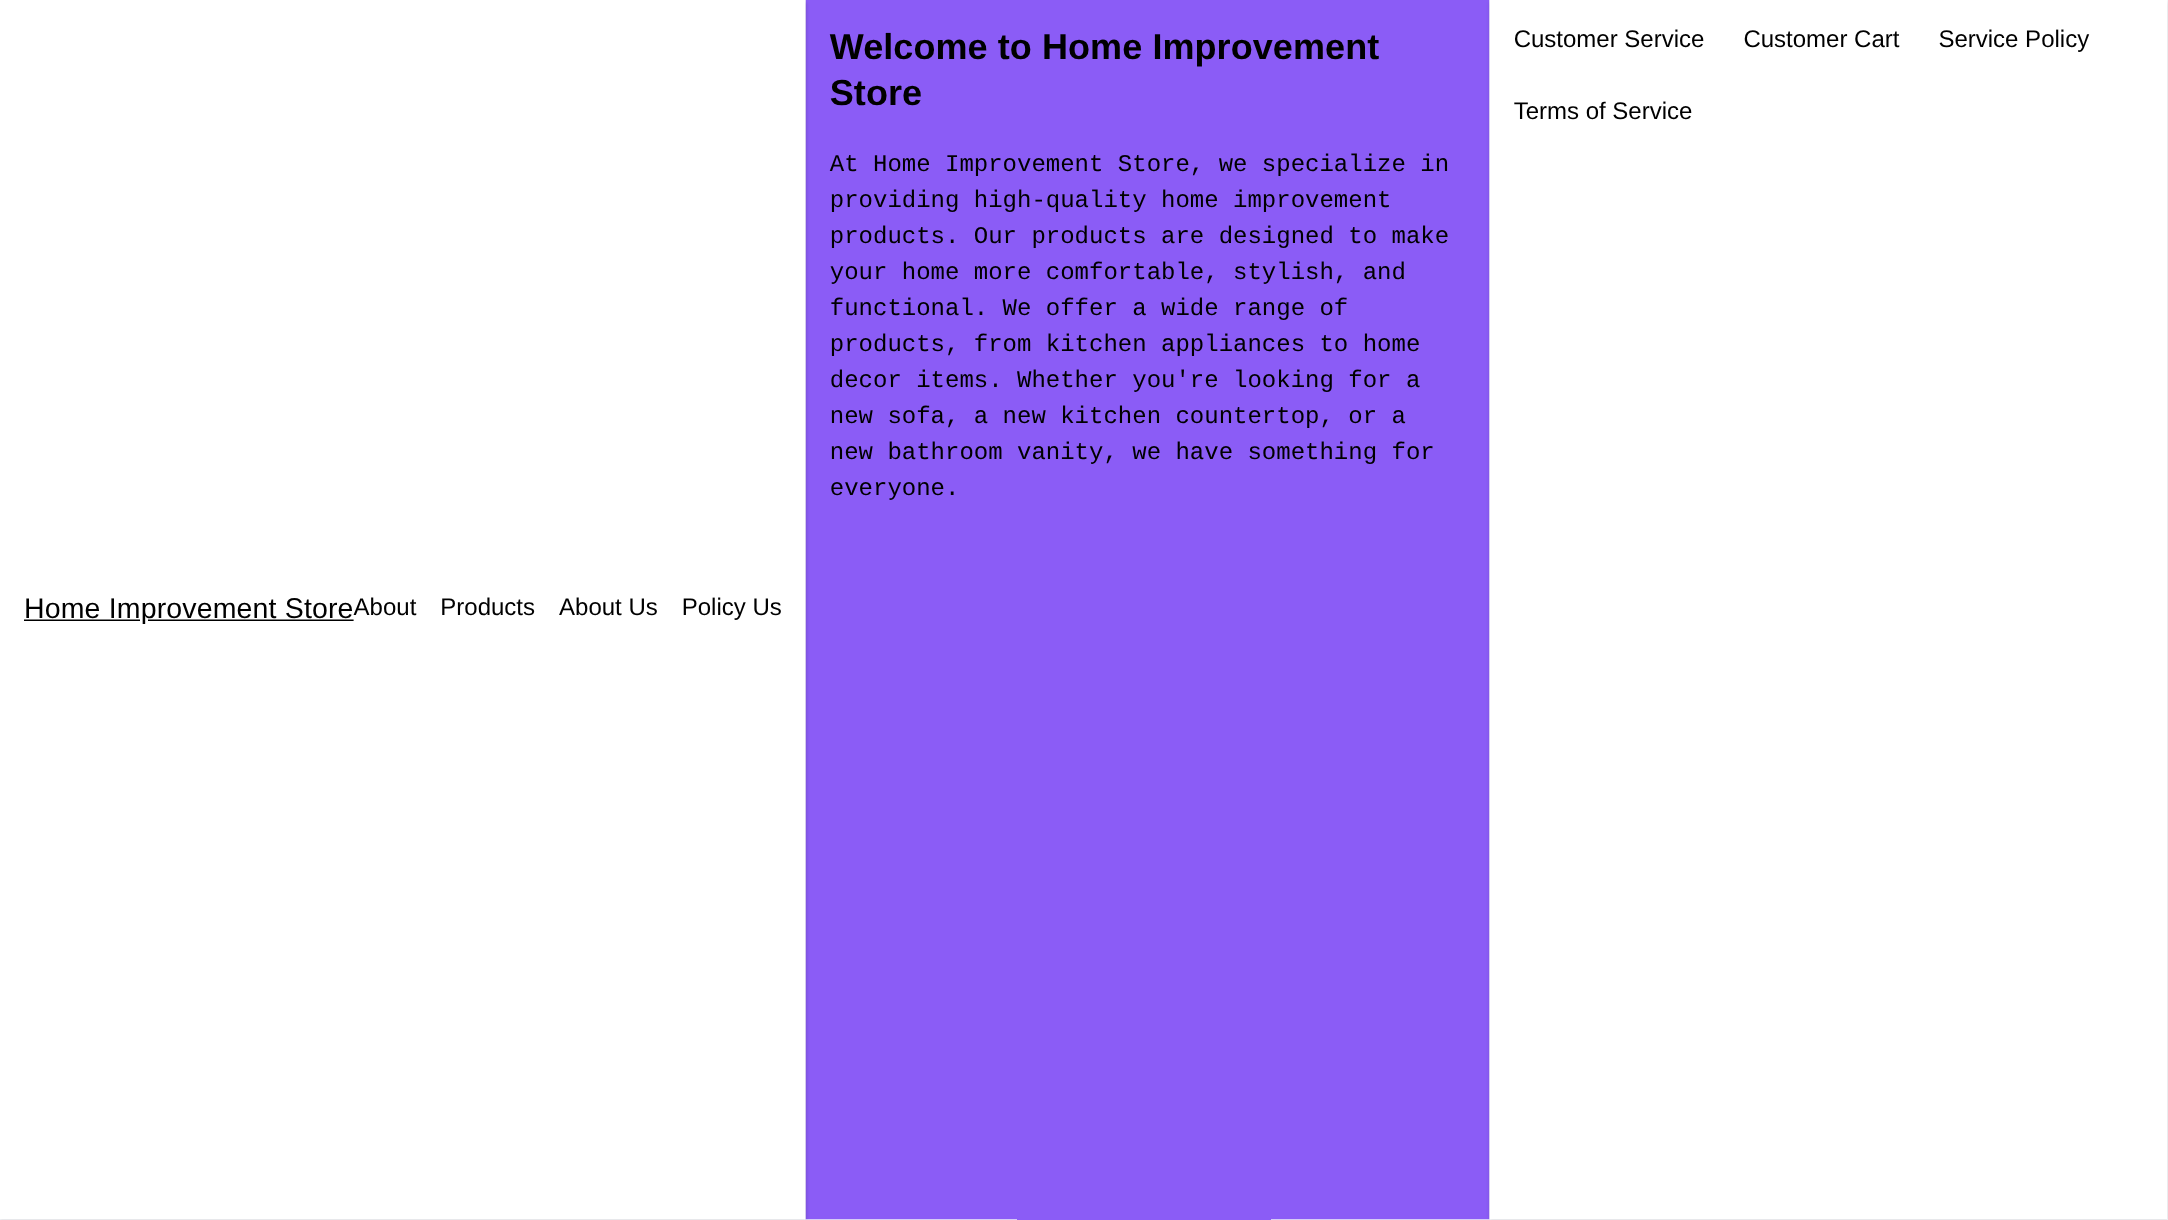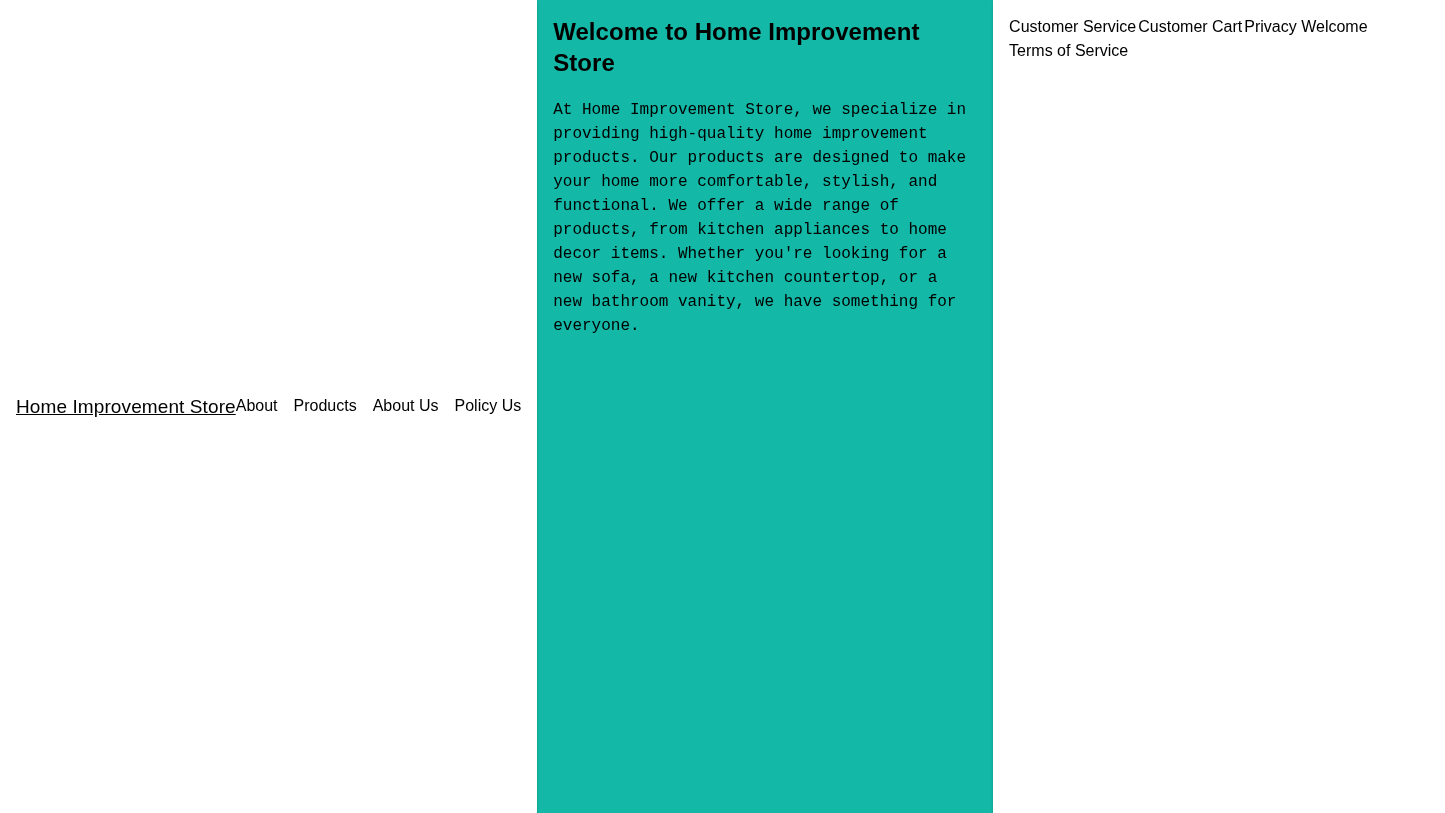--- a/index.html
+++ b/index.html
@@ -50,21 +50,21 @@
   .main-nav a {
     font-size: 16px;
     line-height: 1.4;
     color: #000000;
     text-decoration: none;
     white-space: nowrap;
   }
 
   
   .site-main {
-    background: #14b8a6;
+    background: #8b5cf6;
     padding: 16px 20px 40px 16px;
   }
 
   .page-title {
     font-size: 24px;
     font-weight: 600;
     line-height: 1.3;
     color: #000000;
     margin-bottom: 20px;
     letter-spacing: 0.05px;
@@ -88,21 +88,21 @@
     width: 100%;
     padding: 16px;
     box-shadow: 0 1px 3px rgba(0,0,0,0.12), 0 1px 2px rgba(0,0,0,0.08);
     position: relative;
     z-index: 5;
   }
 
   .footer-nav {
     display: flex;
     align-items: center;
-    gap: 2px;
+    gap: 26px;
     flex-wrap: wrap;
   }
 
   .footer-nav a {
     font-size: 16px;
     line-height: 1.4;
     color: #000000;
     text-decoration: none;
     white-space: nowrap;
   }
@@ -137,20 +137,20 @@
   <main class="site-main">
     <h1 class="page-title">Welcome to Home Improvement Store</h1>
     <p class="intro-copy">At Home Improvement Store, we specialize in providing high-quality home improvement products. Our products are designed to make your home more comfortable, stylish, and functional. We offer a wide range of products, from kitchen appliances to home decor items. Whether you're looking for a new sofa, a new kitchen countertop, or a new bathroom vanity, we have something for everyone.</p>
     <div class="main-spacer"></div>
   </main>
 
   <footer class="site-footer">
     <nav class="footer-nav">
       <a href="#">Customer Service</a>
       <a href="#">Customer Cart</a>
-      <a href="#">Privacy Welcome</a>
+      <a href="#">Service Policy</a>
       <a href="#">Terms of Service</a>
     </nav>
   </footer>
 
   <div class="below-fold"></div>
 
 </div>
 
 </body></html>

